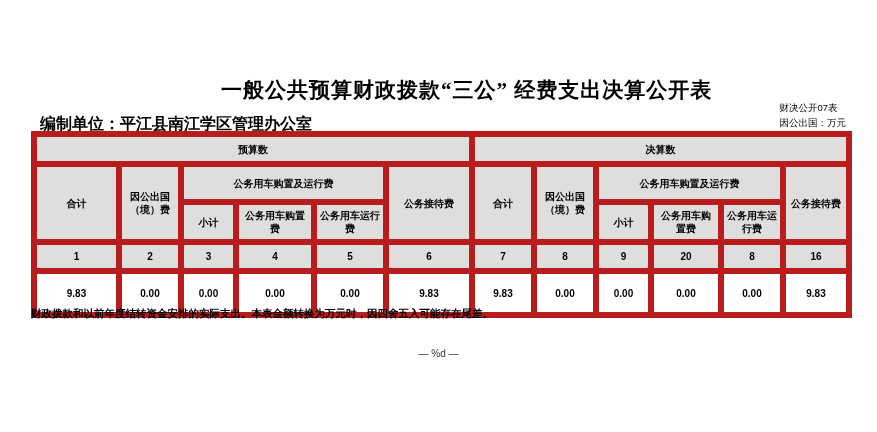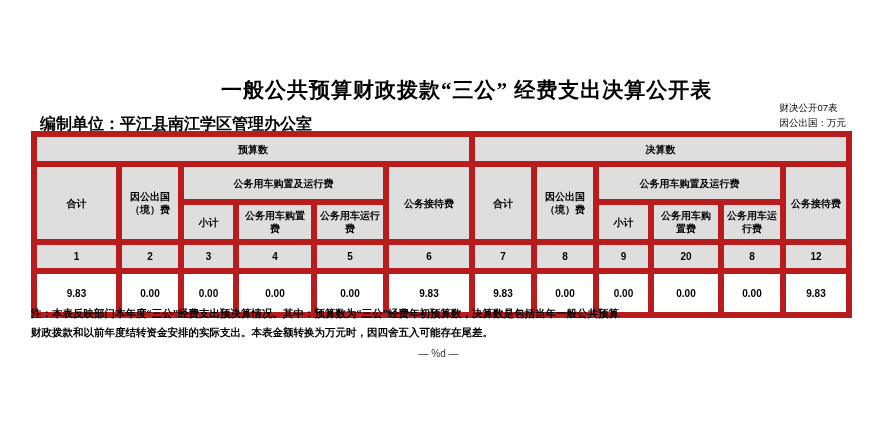--- a/index.html
+++ b/index.html
@@ -167,39 +167,38 @@
         <td class="hdr">2</td>
         <td class="hdr">3</td>
         <td class="hdr">4</td>
         <td class="hdr">5</td>
         <td class="hdr">6</td>
         <td class="hdr">7</td>
         <td class="hdr">8</td>
         <td class="hdr">9</td>
         <td class="hdr">20</td>
         <td class="hdr">8</td>
-        <td class="hdr">12</td>
+        <td class="hdr">16</td>
       </tr>
       <tr class="data-row">
         <td>9.83</td>
         <td>0.00</td>
         <td>0.00</td>
         <td>0.00</td>
         <td>0.00</td>
         <td>9.83</td>
         <td>9.83</td>
         <td>0.00</td>
         <td>0.00</td>
         <td>0.00</td>
         <td>0.00</td>
         <td>9.83</td>
       </tr>
     </tbody>
   </table>
 
   <div class="note">
-    <div>注：本表反映部门本年度“三公”经费支出预决算情况。其中：预算数为“三公”经费年初预算数，决算数是包括当年一般公共预算</div>
     <div>财政拨款和以前年度结转资金安排的实际支出。本表金额转换为万元时，因四舍五入可能存在尾差。</div>
   </div>
 
   <div class="pagenum">— %d —</div>
 
 </div>
 
 </body></html>

